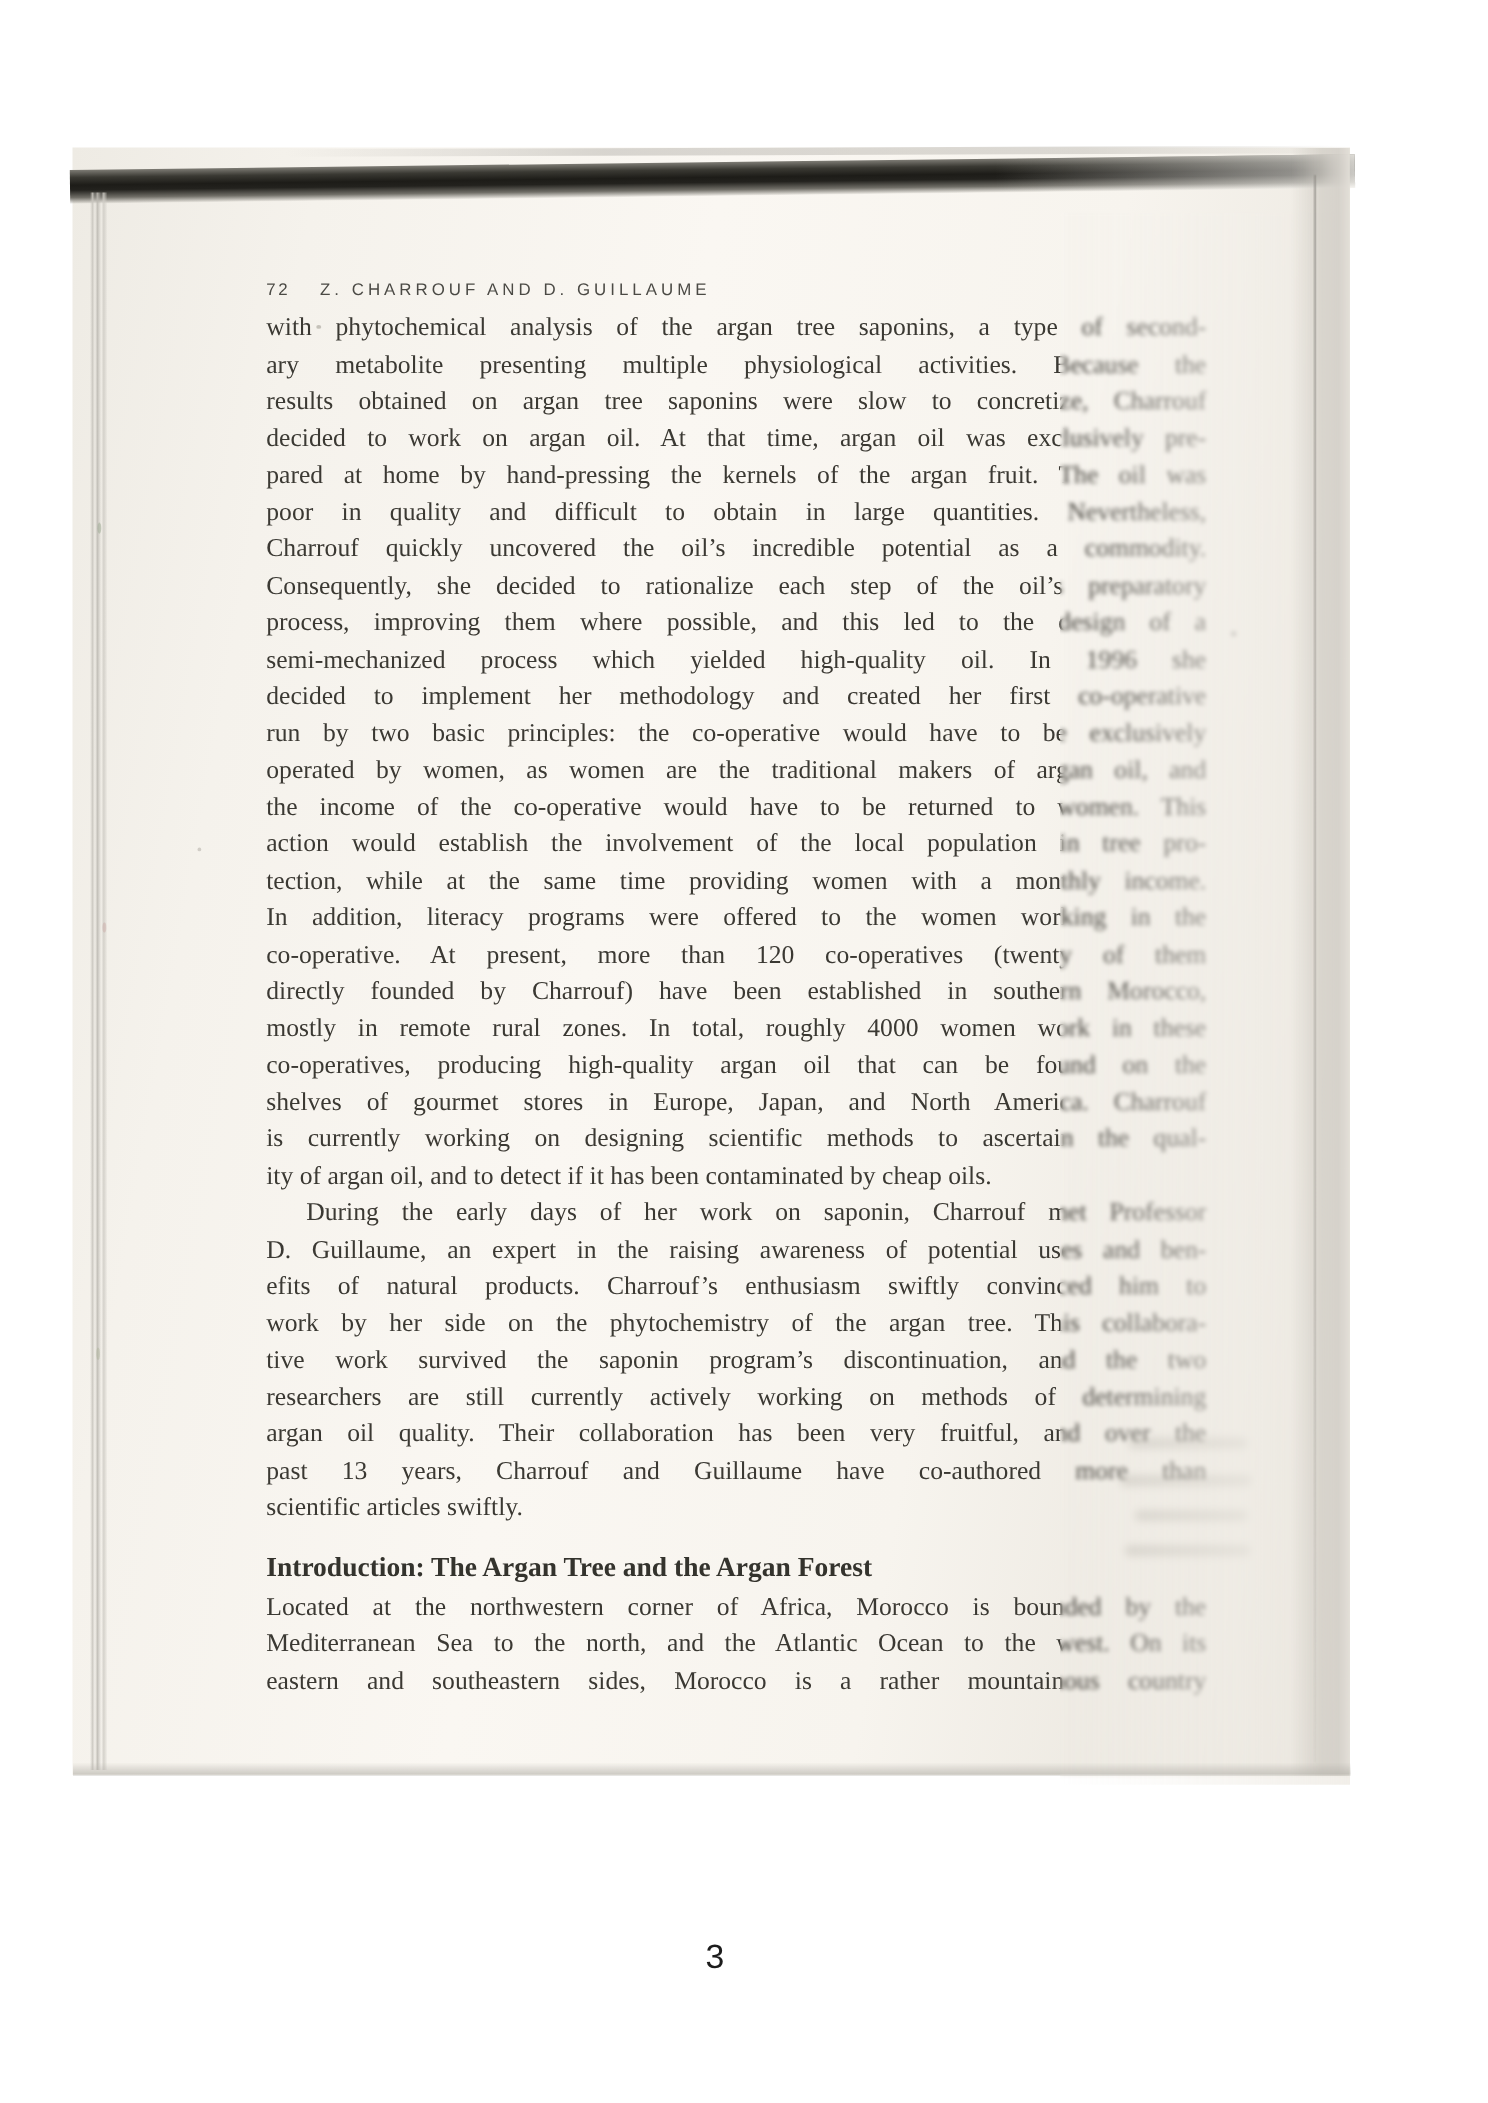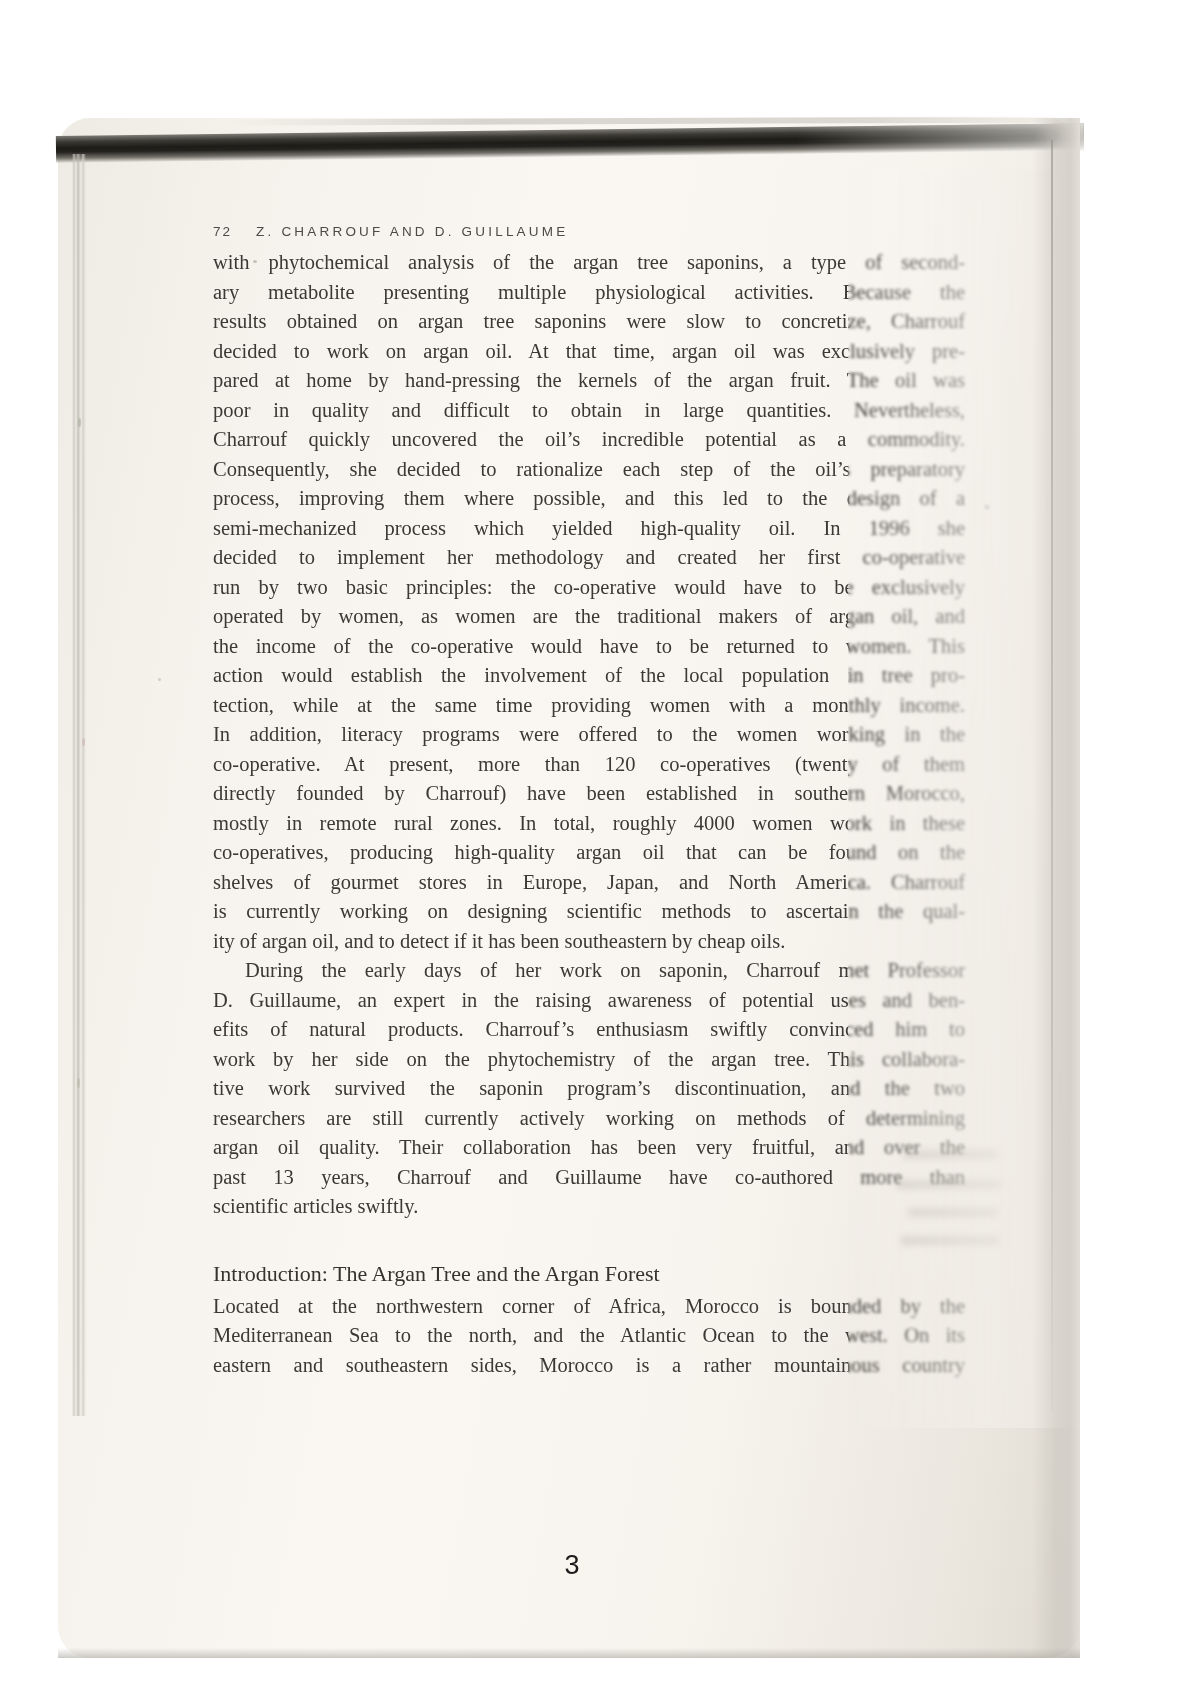--- a/index.html
+++ b/index.html
@@ -2,24 +2,23 @@
 <html style="--paper: #f7f4ee; --ink: #3b3933;"><head>
 <meta charset="utf-8">
 <style>
   :root { --paper:#f7f4ee; --ink:#3b3933; }
   * { margin:0; padding:0; box-sizing:border-box; }
   html,body { width:1190px; height:1682px; background:#ffffff; overflow:hidden; }
   body { position:relative; font-family:"Liberation Serif", serif; }
 
   
   .scan {
-    position:absolute; left:58px; top:118px; width:1022px; height:1540px;
+    position:absolute; left:58px; top:118px; width:1022px; height:1302px;
     background:linear-gradient(100deg,#eeebe4 0%,#f5f2ec 16%,#faf7f2 42%,
                var(--paper) 68%,#eae6de 90%,#ded9d0 100%);
-    border-radius:32px;
   }
   .streak-top {
     position:absolute; left:170px; top:0px; width:850px; height:6px;
     background:linear-gradient(to right, rgba(190,187,181,0), #c6c3bd 30%, #ccc9c3 75%, rgba(210,207,201,0));
     opacity:.65; transform:rotate(-.2deg);
   }
   .band-top {
     position:absolute; left:-2px; top:18px; width:1028px; height:27px;
     transform:rotate(-.7deg); transform-origin:left center;
     background-image:
@@ -45,22 +44,22 @@
 
   
   .text-col {
     position:absolute; left:155px; top:130px; width:752px;
     font-size:20.5px; line-height:29.5px; color:var(--ink);
   }
   .text-col .line { text-align:justify; text-align-last:justify; }
   .text-col .line.natural { text-align:left; text-align-last:left; }
   .text-col .line.indent { text-indent:32px; }
   .text-col .heading {
-    font-weight:normal; font-size:22px; color:#34332d;
-    margin-top:36px; margin-bottom:3px; line-height:31px;
+    font-weight:bold; font-size:22px; color:#34332d;
+    margin-top:16px; margin-bottom:3px; line-height:31px;
     text-align:left; text-align-last:left;
   }
 
   
   .ghost {
     position:absolute; background:#8e8a80; opacity:.28;
     filter:blur(3px); border-radius:4px;
   }
   .fade-right {
     position:absolute; left:790px; top:52px; width:232px; height:1258px;
@@ -128,21 +127,21 @@
         <div class="line">the income of the co-operative would have to be returned to women. This</div>
         <div class="line">action would establish the involvement of the local population in tree pro-</div>
         <div class="line">tection, while at the same time providing women with a monthly income.</div>
         <div class="line">In addition, literacy programs were offered to the women working in the</div>
         <div class="line">co-operative. At present, more than 120 co-operatives (twenty of them</div>
         <div class="line">directly founded by Charrouf) have been established in southern Morocco,</div>
         <div class="line">mostly in remote rural zones. In total, roughly 4000 women work in these</div>
         <div class="line">co-operatives, producing high-quality argan oil that can be found on the</div>
         <div class="line">shelves of gourmet stores in Europe, Japan, and North America. Charrouf</div>
         <div class="line">is currently working on designing scientific methods to ascertain the qual-</div>
-        <div class="line natural">ity of argan oil, and to detect if it has been southeastern by cheap oils.</div>
+        <div class="line natural">ity of argan oil, and to detect if it has been contaminated by cheap oils.</div>
       </div>
       <div>
         <div class="line indent">During the early days of her work on saponin, Charrouf met Professor</div>
         <div class="line">D. Guillaume, an expert in the raising awareness of potential uses and ben-</div>
         <div class="line">efits of natural products. Charrouf’s enthusiasm swiftly convinced him to</div>
         <div class="line">work by her side on the phytochemistry of the argan tree. This collabora-</div>
         <div class="line">tive work survived the saponin program’s discontinuation, and the two</div>
         <div class="line">researchers are still currently actively working on methods of determining</div>
         <div class="line">argan oil quality. Their collaboration has been very fruitful, and over the</div>
         <div class="line">past 13 years, Charrouf and Guillaume have co-authored more than</div>

